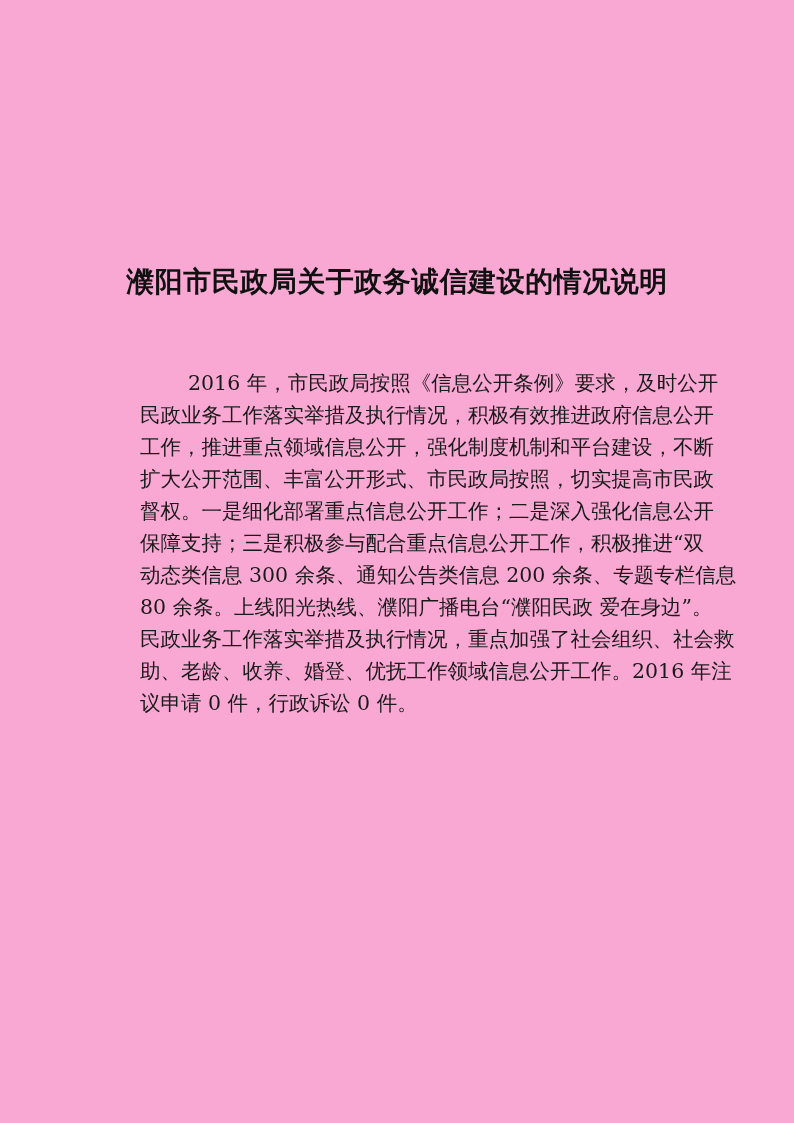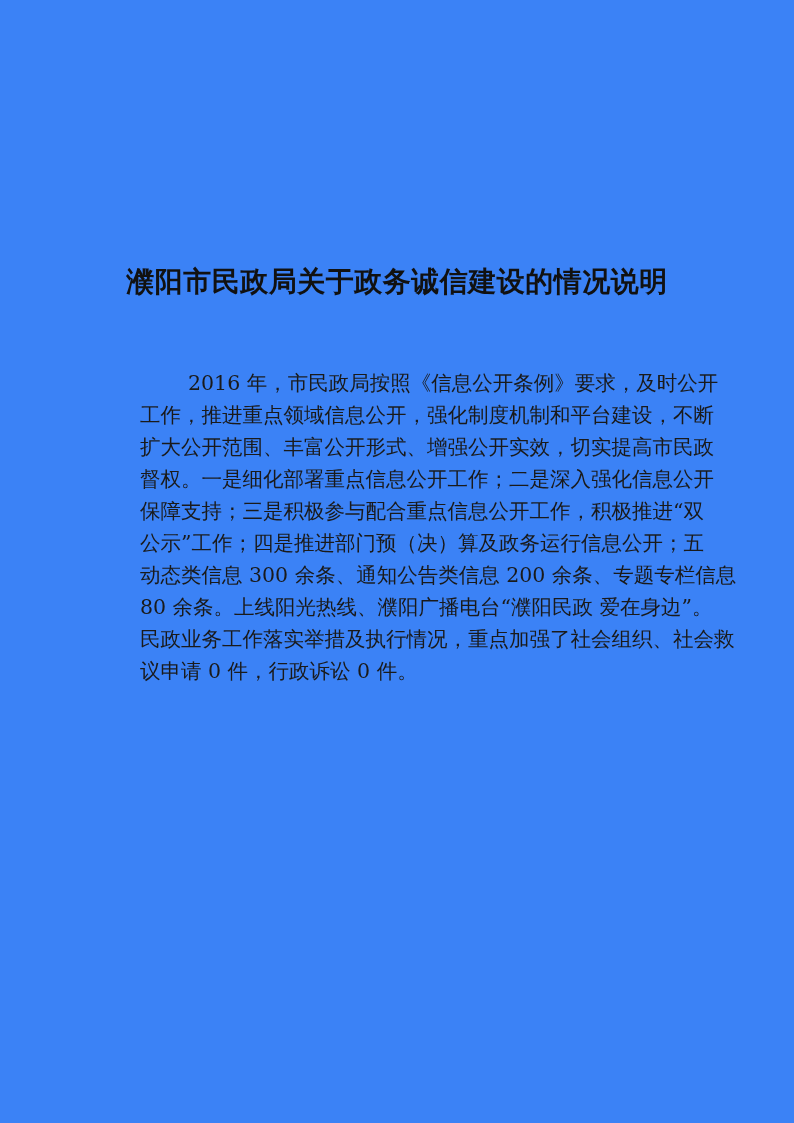--- a/index.html
+++ b/index.html
@@ -1,17 +1,17 @@
 <!DOCTYPE html>
 <html><head>
 <meta charset="utf-8">
 <style>
   html, body { margin: 0; padding: 0; background: #ffffff; }
   body { width: 794px; height: 1123px; position: relative; overflow: hidden; }
-  .page { position: absolute; left: 0; top: 0; width: 794px; height: 1123px; background: #3b82f6; }
+  .page { position: absolute; left: 0; top: 0; width: 794px; height: 1123px; background: #f9a8d4; }
   .title {
     position: absolute; left: 0; width: 794px; top: 262px;
     text-align: center;
     font-family: "DejaVu Serif", "Liberation Serif", serif;
     font-weight: bold; font-size: 28px; color: #111; letter-spacing: 0.5px;
     line-height: 40px;
   }
   .body {
     position: absolute; left: 140px; top: 367px; width: 556px;
     font-family: "DejaVu Serif", "Liberation Serif", serif;
@@ -25,23 +25,24 @@
   .line.indent { padding-left: 48px; width: 508px; }
 </style>
 </head>
 <body>
 
 <div class="page">
   <div class="title">濮阳市民政局关于政务诚信建设的情况说明</div>
 
   <div class="body">
     <span class="line indent">2016 年，市民政局按照《信息公开条例》要求，及时公开</span>
+    <span class="line">民政业务工作落实举措及执行情况，积极有效推进政府信息公开</span>
     <span class="line">工作，推进重点领域信息公开，强化制度机制和平台建设，不断</span>
-    <span class="line">扩大公开范围、丰富公开形式、增强公开实效，切实提高市民政</span>
+    <span class="line">扩大公开范围、丰富公开形式、市民政局按照，切实提高市民政</span>
     <span class="line">督权。一是细化部署重点信息公开工作；二是深入强化信息公开</span>
     <span class="line">保障支持；三是积极参与配合重点信息公开工作，积极推进“双</span>
-    <span class="line">公示”工作；四是推进部门预（决）算及政务运行信息公开；五</span>
     <span class="line">动态类信息 300 余条、通知公告类信息 200 余条、专题专栏信息</span>
     <span class="line">80 余条。上线阳光热线、濮阳广播电台“濮阳民政 爱在身边”。</span>
     <span class="line">民政业务工作落实举措及执行情况，重点加强了社会组织、社会救</span>
+    <span class="line">助、老龄、收养、婚登、优抚工作领域信息公开工作。2016 年注</span>
     <span class="line last">议申请 0 件，行政诉讼 0 件。</span>
   </div>
 </div>
 
 </body></html>

